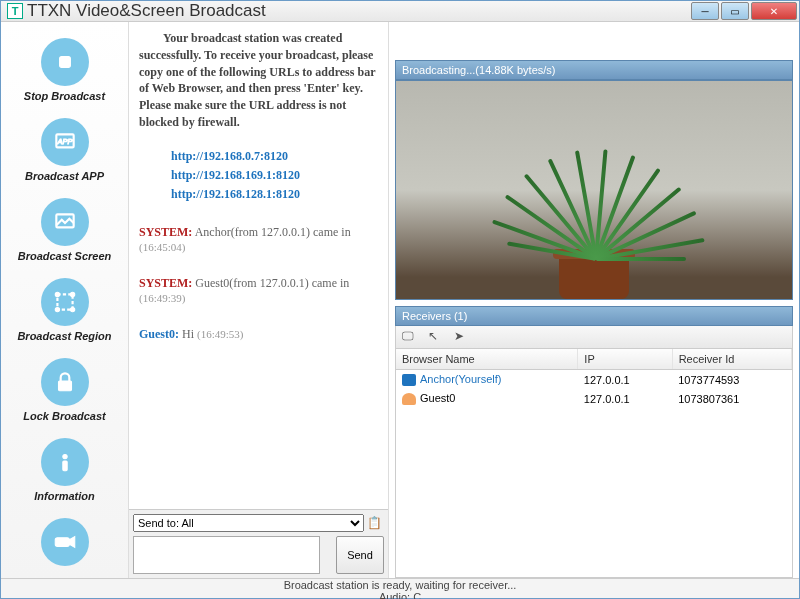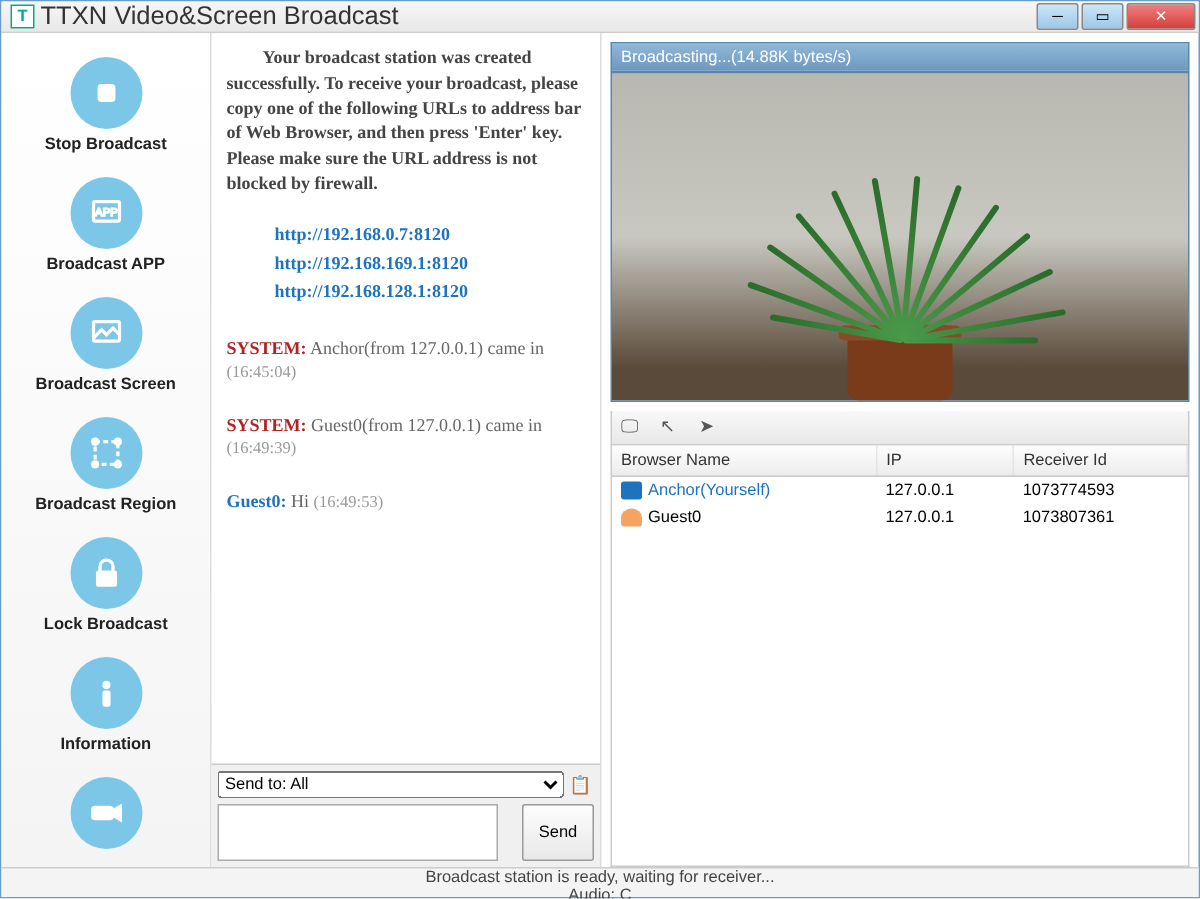--- a/index.html
+++ b/index.html
@@ -7,42 +7,42 @@
 .window { width: 800px; height: 599px; border: 1px solid #6b9bc7; background: #fff; display: flex; flex-direction: column; }
 .titlebar { height: 26px; background: linear-gradient(#f6f6f6,#e8e8e8); display: flex; align-items: center; padding: 0 2px; border-bottom: 1px solid #ccc; }
 .app-icon { width: 16px; height: 16px; background: #fff; border: 1px solid #0a8; color: #0a8; font-weight: bold; font-size: 11px; display: flex; align-items: center; justify-content: center; margin: 0 4px; }
 .title-text { font-size: 17px; color: #333; flex: 1; }
 .win-btns { display: flex; gap: 2px; }
 .win-btn { width: 28px; height: 18px; border: 1px solid #888; border-radius: 2px; display: flex; align-items: center; justify-content: center; font-size: 10px; cursor: pointer; }
 .win-min { background: linear-gradient(#cde6f7,#9cc7e6); }
 .win-max { background: linear-gradient(#cde6f7,#9cc7e6); }
 .win-close { background: linear-gradient(#f08080,#d43f3a); color: #fff; width: 46px; }
 .body { flex: 1; display: flex; }
-.sidebar { width: 140px; background: linear-gradient(#fff,#f4f4f4); border-right: 1px solid #ddd; display: flex; flex-direction: column; align-items: center; padding-top: 12px; gap: 4px; overflow: hidden; }
+.sidebar { width: 128px; background: linear-gradient(#fff,#f4f4f4); border-right: 1px solid #ddd; display: flex; flex-direction: column; align-items: center; padding-top: 12px; gap: 4px; overflow: hidden; font-style: italic; }
 .side-btn { display: flex; flex-direction: column; align-items: center; width: 120px; padding: 4px 0 8px; cursor: pointer; }
 .side-icon { width: 48px; height: 48px; border-radius: 50%; background: #7cc7e8; display: flex; align-items: center; justify-content: center; color: #7f1d1d; margin-bottom: 4px; }
 .side-icon svg { width: 26px; height: 26px; fill: #fff; stroke: #fff; }
 .side-label { font-size: 11px; color: #222; text-align: center; font-weight: 600; }
 .center { width: 260px; display: flex; flex-direction: column; border-right: 1px solid #ddd; }
 .msg-area { flex: 1; padding: 8px 10px; font-family: Georgia, serif; font-size: 12px; color: #333; overflow: auto; }
 .msg-area .intro { font-weight: bold; color: #444; line-height: 1.4; text-indent: 24px; }
 .msg-area .urls { margin: 16px 0 16px 32px; }
 .msg-area .urls a { display: block; color: #1e73be; text-decoration: none; line-height: 1.6; font-weight: 600; }
 .sys-line { color: #666; margin-top: 21px; }
 .sys-line .sys { color: #b22222; font-weight: bold; }
 .sys-line .ts { color: #999; font-size: 11px; }
 .guest-line .guest { color: #1e73be; font-weight: bold; }
 .sendbar { border-top: 1px solid #ccc; background: #f0f0f0; padding: 2px; }
 .send-row1 { display: flex; align-items: center; gap: 2px; padding: 2px; }
 .send-row1 select { flex: 1; font-size: 11px; height: 18px; }
 .copy-icon { width: 18px; height: 18px; display: flex; align-items: center; justify-content: center; cursor: pointer; }
 .send-row2 { display: flex; gap: 16px; padding: 2px; }
 .send-row2 textarea { flex: 1; height: 38px; border: 1px solid #aaa; resize: none; font-size: 11px; padding: 2px; }
 .send-btn { width: 48px; border: 1px solid #999; background: linear-gradient(#fdfdfd,#e8e8e8); border-radius: 2px; font-size: 11px; cursor: pointer; }
-.right { flex: 1; display: flex; flex-direction: column; padding: 6px 6px 0 6px; gap: 6px; }
+.right { flex: 1; display: flex; flex-direction: column; padding: 6px 6px 0 6px; gap: 6px; margin-top: 32px; }
 .panel-head { background: linear-gradient(#8fb8d8,#6e98c0); color: #fff; font-size: 11px; padding: 3px 6px; border: 1px solid #5a85ad; }
 .video { height: 220px; border: 1px solid #5a85ad; background: linear-gradient(#b8b8b0 0%, #c8c8c0 50%, #5a4a3a 90%); position: relative; overflow: hidden; }
 .plant { position: absolute; left: 50%; bottom: 0; transform: translateX(-50%); width: 260px; height: 200px; }
 .plant .pot { position: absolute; bottom: 0; left: 50%; transform: translateX(-50%); width: 70px; height: 50px; background: #7a3b1a; border-radius: 4px 4px 8px 8px; }
 .plant .pot::before { content:""; position:absolute; top:0; left:-6px; right:-6px; height:10px; background:#8a4a28; border-radius:4px; }
 .leaf { position: absolute; width: 4px; height: 110px; background: linear-gradient(#2a6a2a,#4a9a4a); border-radius: 2px; bottom: 40px; left: 50%; transform-origin: bottom center; }
 .recv-tools { background: linear-gradient(#f8f8f8,#e8e8e8); border: 1px solid #ccc; border-top: none; padding: 3px 6px; display: flex; gap: 10px; }
 .recv-tools span { width: 16px; height: 16px; cursor: pointer; color: #555; font-size: 12px; }
 .recv-table { flex: 1; border: 1px solid #ccc; border-top: none; overflow: auto; }
 table { width: 100%; border-collapse: collapse; font-size: 11px; }
@@ -185,20 +185,21 @@
             <div class="leaf" style="transform:rotate(35deg)"></div>
             <div class="leaf" style="transform:rotate(50deg)"></div>
             <div class="leaf" style="transform:rotate(65deg)"></div>
             <div class="leaf" style="transform:rotate(80deg)"></div>
             <div class="leaf" style="transform:rotate(-80deg);height:90px"></div>
             <div class="leaf" style="transform:rotate(90deg);height:90px"></div>
           </div>
         </div>
       </div>
       <div style="display:flex;flex-direction:column;flex:1;">
+        <div class="panel-head">Receivers (1)</div>
         <div class="recv-tools">
           <span>🖵</span>
           <span>↖</span>
           <span>➤</span>
         </div>
         <div class="recv-table">
           <table>
             <thead>
                 <tr>
               <th>Browser Name</th>

